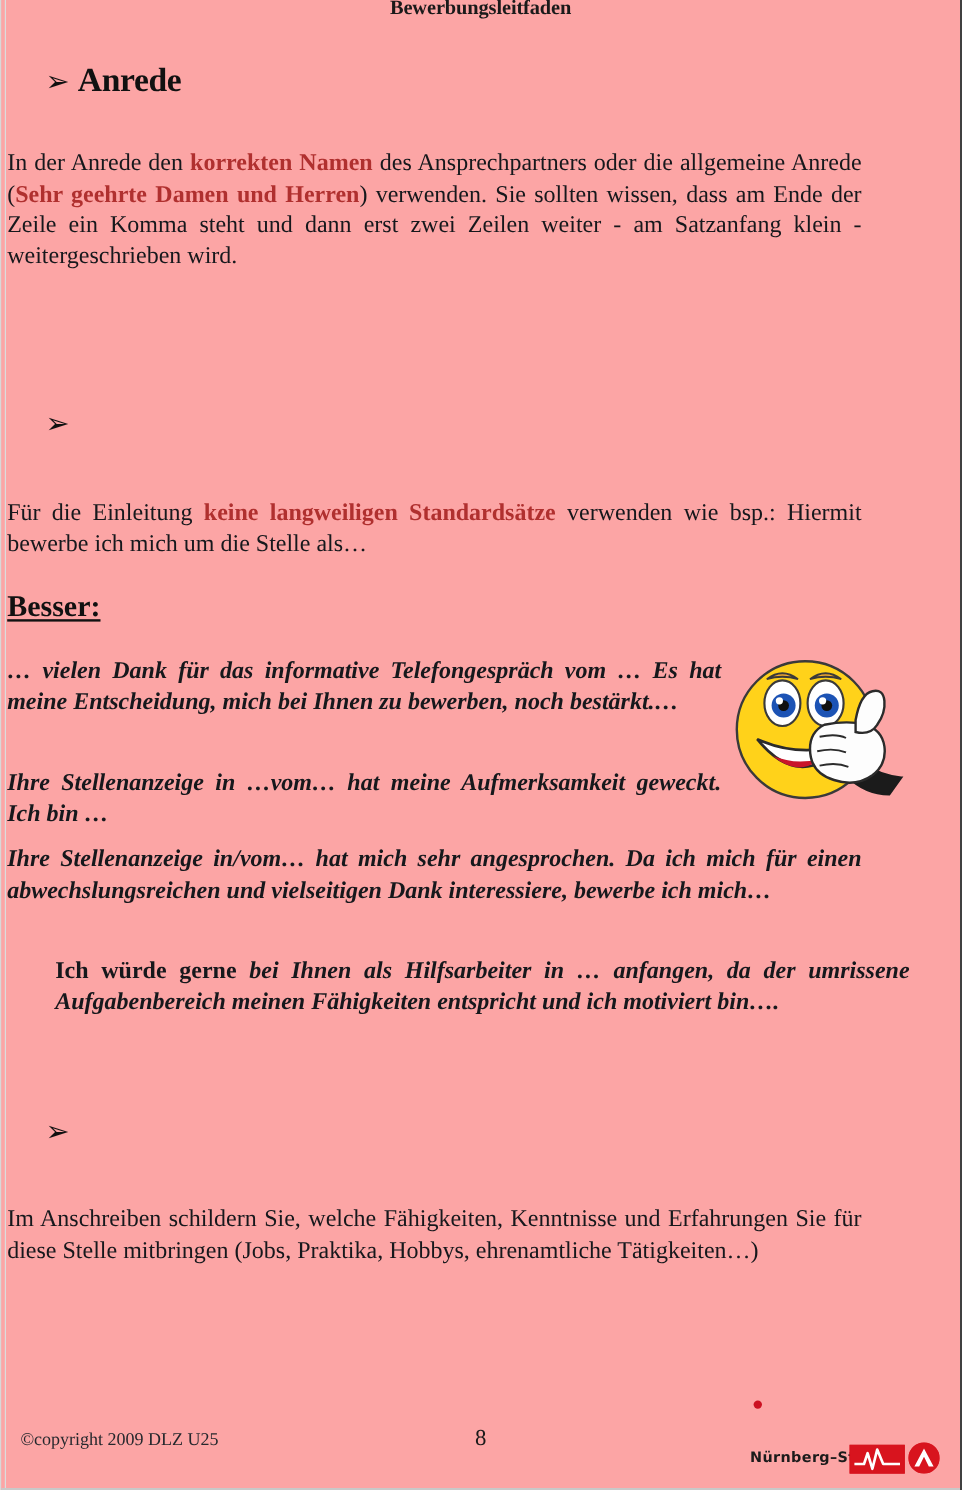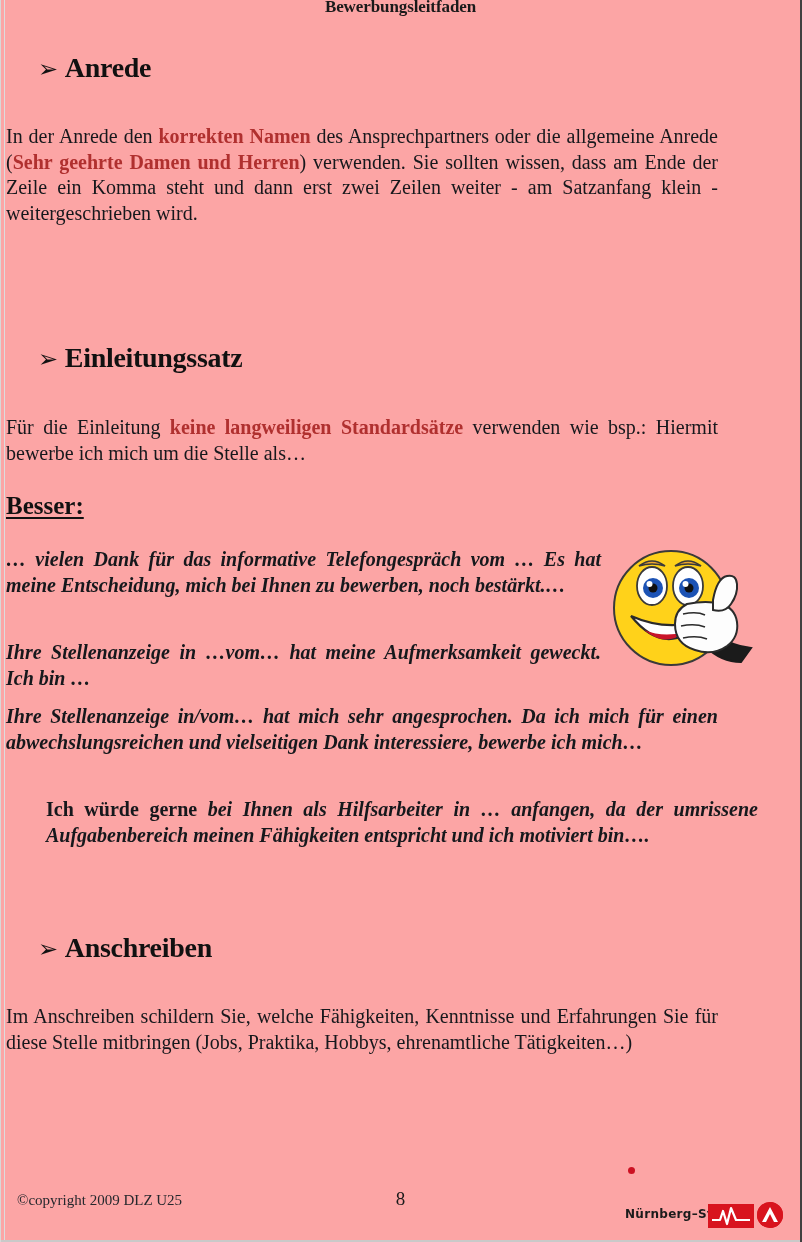--- a/index.html
+++ b/index.html
@@ -216,38 +216,36 @@
 
     <h2 class="section b-anrede-h">
       <span class="arrow">➢</span>
       <span>Anrede</span>
     </h2>
 
     <p class="body b-anrede-p"><span>In der Anrede den </span><span class="hl">korrekten Namen</span><span> des Ansprechpartners oder die allgemeine Anrede (</span><span class="hl">Sehr geehrte Damen und Herren</span><span>) verwenden. Sie sollten wissen, dass am Ende der Zeile ein Komma steht und dann erst zwei Zeilen weiter - am Satzanfang klein - weitergeschrieben wird.</span></p>
 
     <h2 class="section b-einl-h">
       <span class="arrow">➢</span>
-      <span>Einleitungssatz</span>
     </h2>
 
     <p class="body b-einl-p"><span>Für die Einleitung </span><span class="hl">keine langweiligen Standardsätze</span><span> verwenden wie bsp.: Hiermit bewerbe ich mich um die Stelle als…</span></p>
 
     <div class="b-besser">
       <h3 class="besser">Besser:</h3>
     </div>
 
     <p class="example b-ex1">… vielen Dank für das informative Telefongespräch vom … Es hat meine Entscheidung, mich bei Ihnen zu bewerben, noch bestärkt.…</p>
     <p class="example b-ex2">Ihre Stellenanzeige in …vom… hat meine Aufmerksamkeit geweckt. Ich bin …</p>
     <p class="example b-ex3">Ihre Stellenanzeige in/vom… hat mich sehr angesprochen. Da ich mich für einen abwechslungsreichen und vielseitigen Dank interessiere, bewerbe ich mich…</p>
 
     <p class="example b-ex4"><span class="up">Ich würde gerne </span><span>bei Ihnen als Hilfsarbeiter in … anfangen, da der umrissene Aufgabenbereich meinen Fähigkeiten entspricht und ich motiviert bin….</span></p>
 
     <h2 class="section b-ansch-h">
       <span class="arrow">➢</span>
-      <span>Anschreiben</span>
     </h2>
 
     <p class="body b-ansch-p">Im Anschreiben schildern Sie, welche Fähigkeiten, Kenntnisse und Erfahrungen Sie für diese Stelle mitbringen (Jobs, Praktika, Hobbys, ehrenamtliche Tätigkeiten…)</p>
   </div>
 
   <div class="smiley">
     <svg viewBox="0 0 150 132" width="150" height="132" xmlns="http://www.w3.org/2000/svg">
 
       <circle cx="62" cy="70" r="57" fill="#ffd21a" stroke="#3a3a3a" stroke-width="2"></circle>
 

